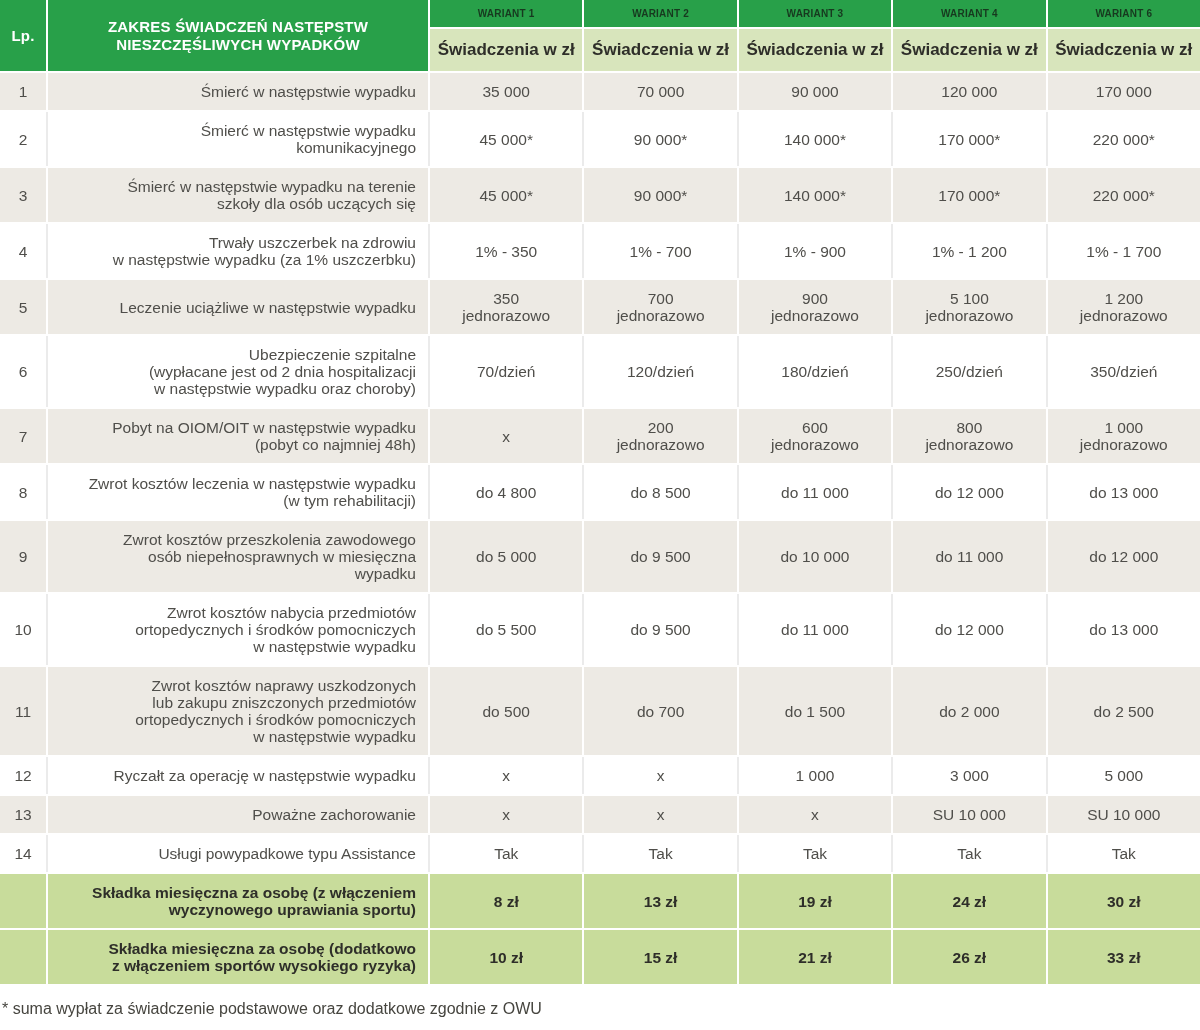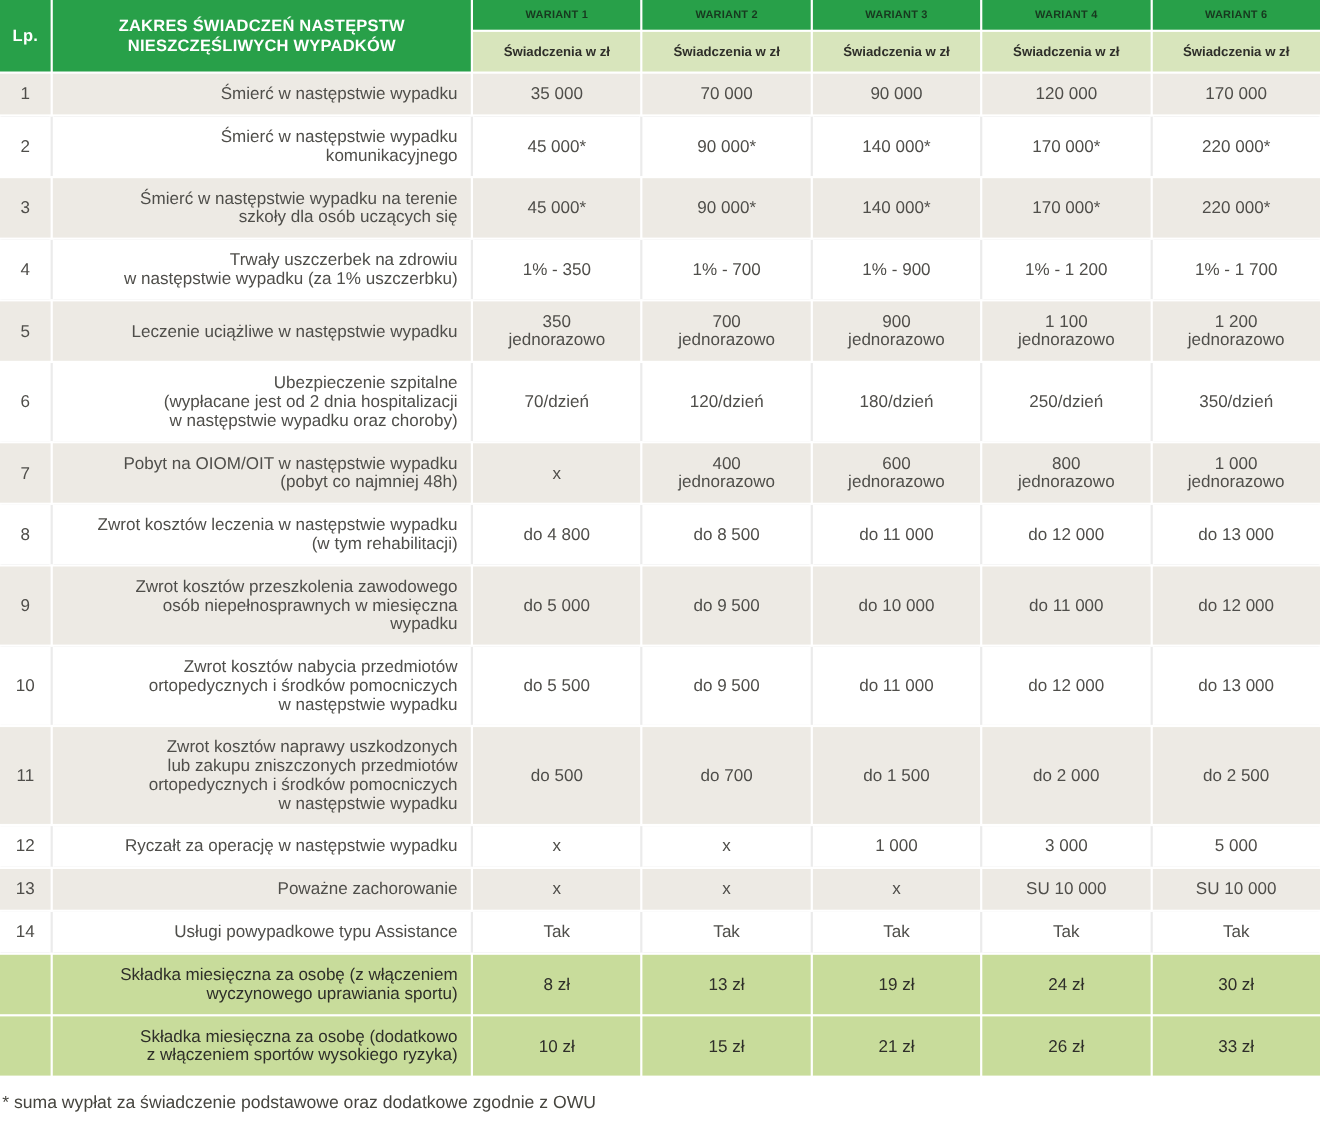--- a/index.html
+++ b/index.html
@@ -33,30 +33,30 @@
   th.lp-head,th.scope-head{
     color:#fff;font-weight:bold;font-size:15px;line-height:18px;
     text-align:center;letter-spacing:.2px;white-space:pre-line;
   }
   th.variant-head{
     color:var(--green-text);font-weight:bold;font-size:10px;
     text-align:center;padding:8px 4px;letter-spacing:.2px;
   }
   th.sub-head{
     background:var(--subhead-bg);color:var(--dark-text);
-    font-weight:bold;font-size:12px;text-align:center;padding:11px 4px;
+    font-weight:bold;font-size:17px;text-align:center;padding:11px 4px;
   }
   td{font-size:15.5px;line-height:17px;padding:10px 12px;}
   td.lp-cell{text-align:center;padding:10px 2px;}
   td.desc-cell{text-align:right;white-space:pre-line;}
   td.val-cell{text-align:center;white-space:pre-line;}
   tr.odd td{background:var(--stripe);}
   tr.even td{background:#fff;box-shadow:1px 0 0 var(--white-line),-1px 0 0 var(--white-line);}
   tr.summary td{
-    background:var(--summary-bg);color:var(--dark-text);font-weight:normal;
+    background:var(--summary-bg);color:var(--dark-text);font-weight:bold;
   }
   .footnote{
     font-size:16px;color:#46453f;margin:15px 0 12px 2px;line-height:19px;
   }
 </style>
 </head>
 <body>
 
 <div class="table-clip">
   <table>
@@ -130,42 +130,42 @@
         </tr>
         <tr class="odd">
           <td class="lp-cell">5</td>
           <td class="desc-cell">Leczenie uciążliwe w następstwie wypadku</td>
           <td class="val-cell">350
 jednorazowo</td>
           <td class="val-cell">700
 jednorazowo</td>
           <td class="val-cell">900
 jednorazowo</td>
-          <td class="val-cell">1 100
+          <td class="val-cell">5 100
 jednorazowo</td>
           <td class="val-cell">1 200
 jednorazowo</td>
         </tr>
         <tr class="even">
           <td class="lp-cell">6</td>
           <td class="desc-cell">Ubezpieczenie szpitalne
 (wypłacane jest od 2 dnia hospitalizacji
 w następstwie wypadku oraz choroby)</td>
           <td class="val-cell">70/dzień</td>
           <td class="val-cell">120/dzień</td>
           <td class="val-cell">180/dzień</td>
           <td class="val-cell">250/dzień</td>
           <td class="val-cell">350/dzień</td>
         </tr>
         <tr class="odd">
           <td class="lp-cell">7</td>
           <td class="desc-cell">Pobyt na OIOM/OIT w następstwie wypadku
 (pobyt co najmniej 48h)</td>
           <td class="val-cell">x</td>
-          <td class="val-cell">400
+          <td class="val-cell">200
 jednorazowo</td>
           <td class="val-cell">600
 jednorazowo</td>
           <td class="val-cell">800
 jednorazowo</td>
           <td class="val-cell">1 000
 jednorazowo</td>
         </tr>
         <tr class="even">
           <td class="lp-cell">8</td>

